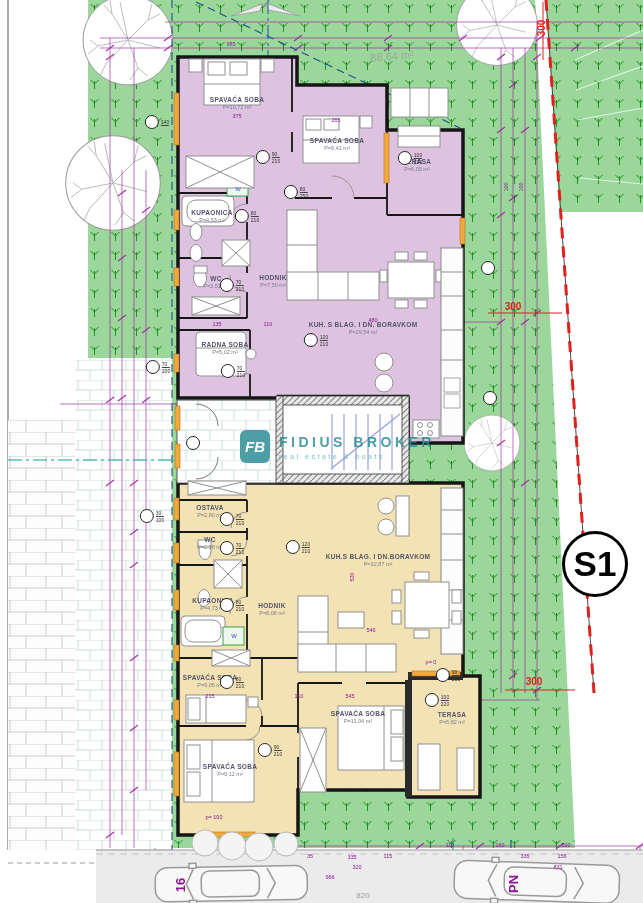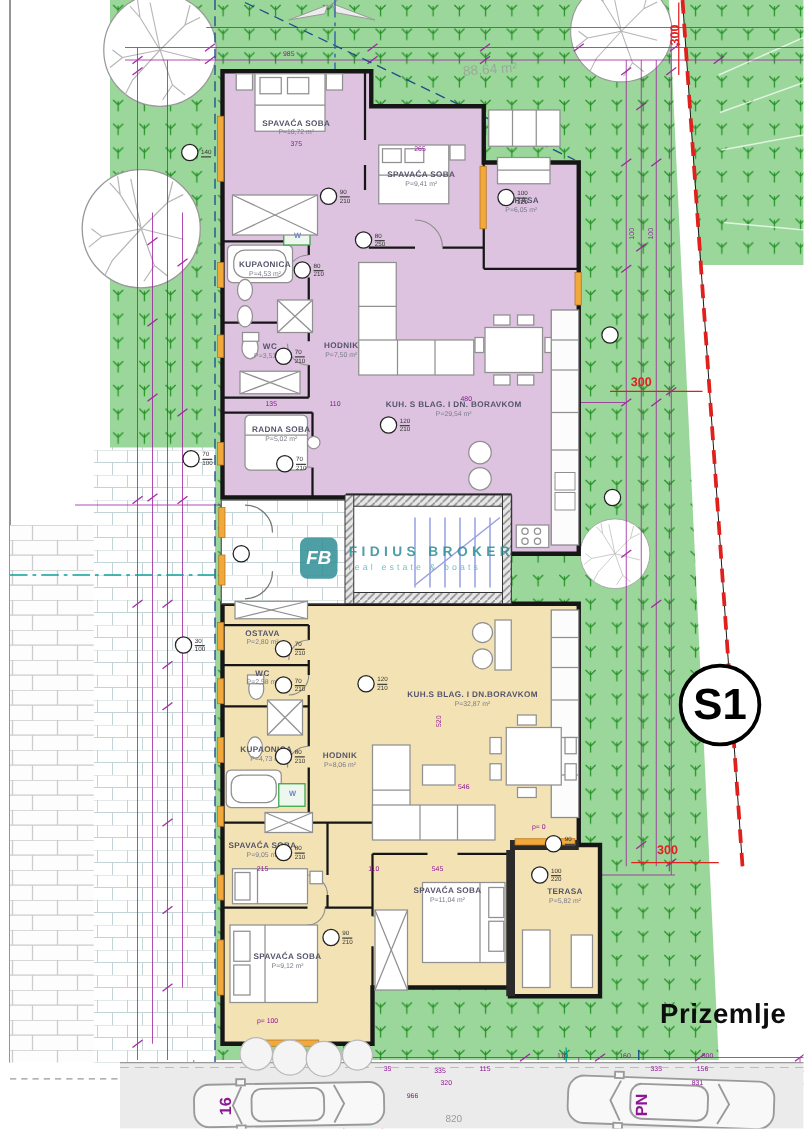--- a/index.html
+++ b/index.html
@@ -19,27 +19,27 @@
   .dim.w{color:#6b86c8;font-size:6px;font-weight:bold;}
   .dim.big{color:#8d1793;font-size:13px;font-weight:bold;}
   .mk{position:absolute;transform:translate(-50%,-50%);display:flex;align-items:center;gap:2px;}
   .mk-c{width:12px;height:12px;border:1.2px solid #222;border-radius:50%;background:#fff;flex:none;}
   .mk-n{display:flex;flex-direction:column;line-height:6px;font-size:5px;color:#333;}
   .mk-n .n1{border-bottom:.8px solid #444;}
   
   .badge{position:absolute;border:3px solid #000;border-radius:50%;background:#fff;display:flex;
          align-items:center;justify-content:center;font-weight:bold;color:#000;}
   .badge.s2{left:9px;top:133px;width:54px;height:54px;font-size:32px;}
-  .badge.s1{left:543px;top:531px;width:60px;height:60px;font-size:35px;text-align:right;}
+  .badge.s1{left:562px;top:531px;width:60px;height:60px;font-size:35px;text-align:right;}
   .floor-label{position:absolute;left:528px;top:798px;font-size:22px;font-weight:bold;
                letter-spacing:.5px;color:#0d0d0d;}
   .wm{position:absolute;left:240px;top:430px;display:flex;align-items:center;gap:9px;opacity:.85;}
   .wm-logo{width:30px;height:33px;background:#2e8f96;border-radius:6px;color:#fff;font-weight:bold;
            font-style:italic;font-size:15px;display:flex;align-items:center;justify-content:center;}
-  .wm-title{color:#2e8f96;font-weight:bold;font-size:11px;letter-spacing:3.5px;white-space:nowrap;}
+  .wm-title{color:#2e8f96;font-weight:bold;font-size:14px;letter-spacing:3.5px;white-space:nowrap;}
   .wm-sub{color:#5fb3b8;font-size:7px;letter-spacing:2.5px;margin-top:3px;white-space:nowrap;}
 </style>
 </head>
 <body>
 
 <div id="stage">
 
 <svg id="plan-svg" width="643" height="903" viewBox="0 0 643 903">
   <defs>
     <pattern id="grass" width="21" height="19" patternUnits="userSpaceOnUse">
@@ -668,21 +668,20 @@
       </div>
       <div class="mk" style="left: 488px; top: 268px; transform: translate(-50%, -50%);">
         <span class="mk-c"></span>
       </div>
       <div class="mk" style="left: 490px; top: 398px; transform: translate(-50%, -50%);">
         <span class="mk-c"></span>
       </div>
     </div>
 
 <div class="badge s1">S1</div>
-<div class="floor-label">Prizemlje</div>
 <div class="wm">
   <div class="wm-logo">FB</div>
   <div class="wm-text">
     <div class="wm-title">FIDIUS BROKER</div>
     <div class="wm-sub">real estate &amp; boats</div>
   </div>
 </div>
 
 </div>
 

